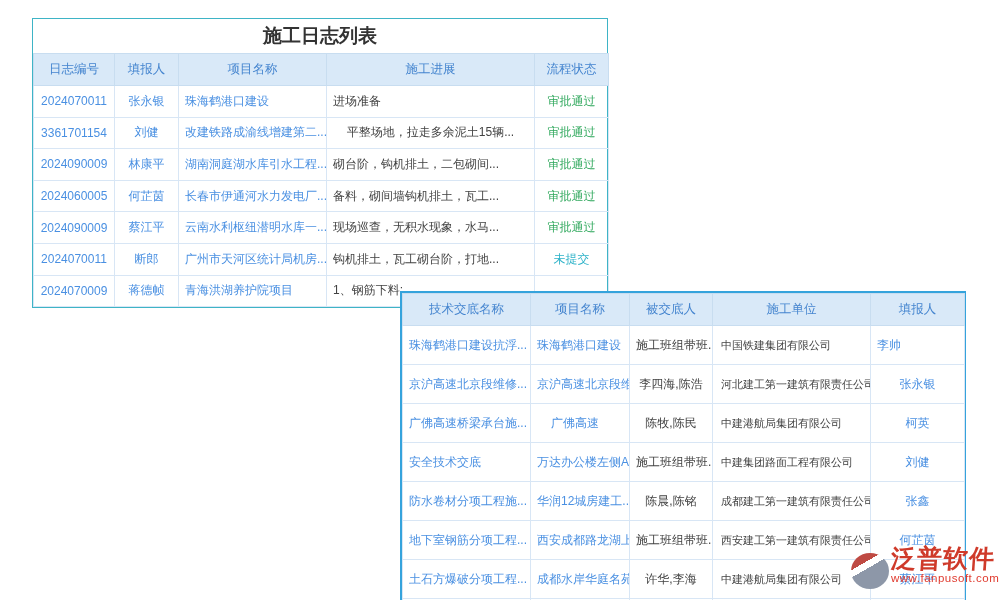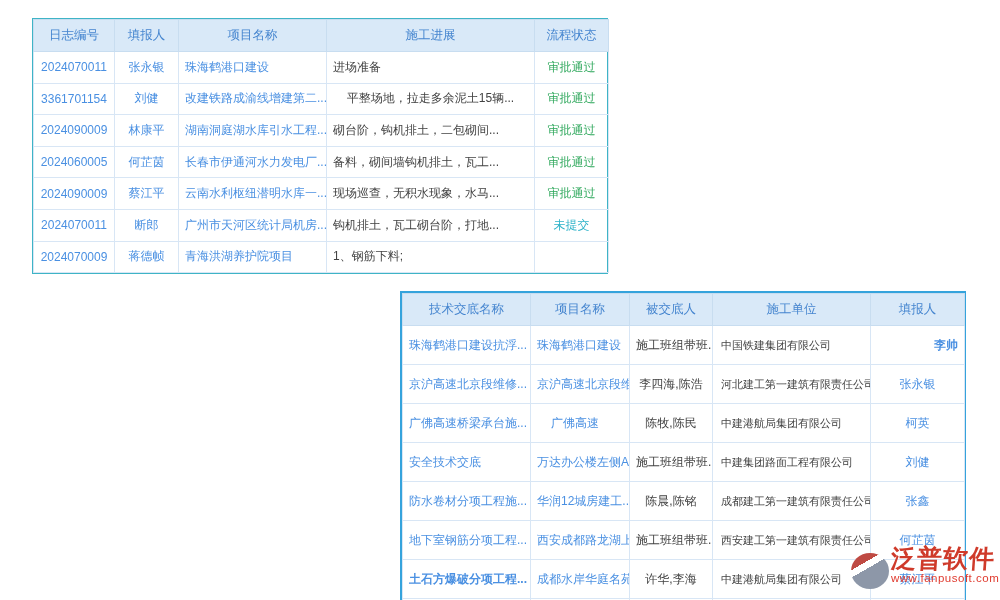--- a/index.html
+++ b/index.html
@@ -30,20 +30,21 @@
              flex:0 0 auto; }
   .wm-text { margin-left:2px; }
   .wm-brand { font-size:25px; font-weight:bold; color:#cf3a2a; letter-spacing:1px;
               transform:skewX(-4deg); line-height:27px; }
   .wm-url { font-size:11.5px; color:#e03b2f; line-height:13px; letter-spacing:0.5px; }
 </style>
 </head>
 <body>
 
 <div class="card" id="log-card">
+  <div class="card-title">施工日志列表</div>
   <table>
       <colgroup>
         <col style="width: 81px;">
         <col style="width: 64px;">
         <col style="width: 148px;">
         <col style="width: 208px;">
         <col style="width: 74px;">
       </colgroup>
       <thead>
         <tr>
@@ -125,21 +126,21 @@
           <th>施工单位</th>
           <th>填报人</th>
         </tr>
       </thead>
       <tbody>
         <tr>
           <td class="link" style="text-align: left;">珠海鹤港口建设抗浮...</td>
           <td class="link" style="text-align: left;">珠海鹤港口建设</td>
           <td style="text-align: center;">施工班组带班...</td>
           <td style="text-align: left;">中国铁建集团有限公司</td>
-          <td class="link" style="text-align: right; font-weight: bold;">李帅</td>
+          <td class="link" style="text-align: left;">李帅</td>
         </tr>
         <tr>
           <td class="link" style="text-align: left;">京沪高速北京段维修...</td>
           <td class="link" style="text-align: left;">京沪高速北京段维修</td>
           <td style="text-align: center;">李四海,陈浩</td>
           <td style="text-align: left;">河北建工第一建筑有限责任公司</td>
           <td class="link" style="text-align: center;">张永银</td>
         </tr>
         <tr>
           <td class="link" style="text-align: left;">广佛高速桥梁承台施...</td>
@@ -163,21 +164,21 @@
           <td class="link" style="text-align: center;">张鑫</td>
         </tr>
         <tr>
           <td class="link" style="text-align: left;">地下室钢筋分项工程...</td>
           <td class="link" style="text-align: left;">西安成都路龙湖上...</td>
           <td style="text-align: center;">施工班组带班...</td>
           <td style="text-align: left;">西安建工第一建筑有限责任公司</td>
           <td class="link" style="text-align: center;">何芷茵</td>
         </tr>
         <tr>
-          <td class="link" style="text-align: left; font-weight: bold;">土石方爆破分项工程...</td>
+          <td class="link" style="text-align: left;">土石方爆破分项工程...</td>
           <td class="link" style="text-align: left;">成都水岸华庭名苑...</td>
           <td style="text-align: center;">许华,李海</td>
           <td style="text-align: left;">中建港航局集团有限公司</td>
           <td class="link" style="text-align: center;">蔡江平</td>
         </tr>
         <tr>
           <td class="link" style="text-align: left;">广东佛山碧桂园项目...</td>
           <td class="link" style="text-align: left;">广东佛山碧桂园项目</td>
           <td style="text-align: center;">王海施工队全队</td>
           <td style="text-align: left;">人防、水电、消防暖通</td>

